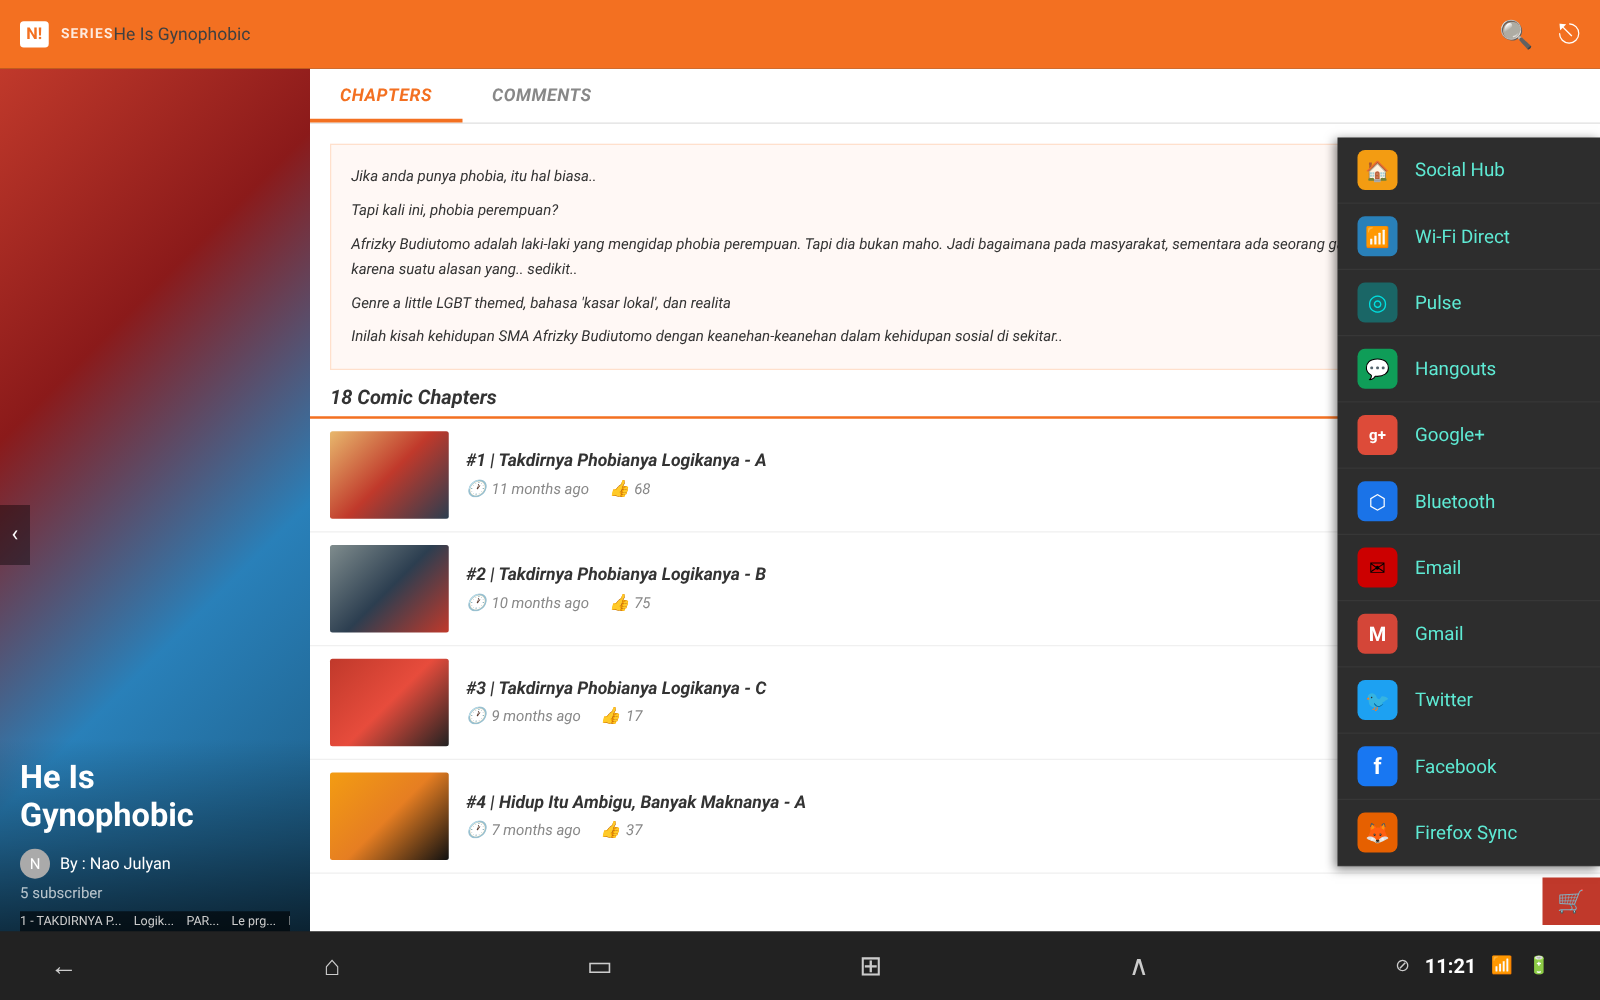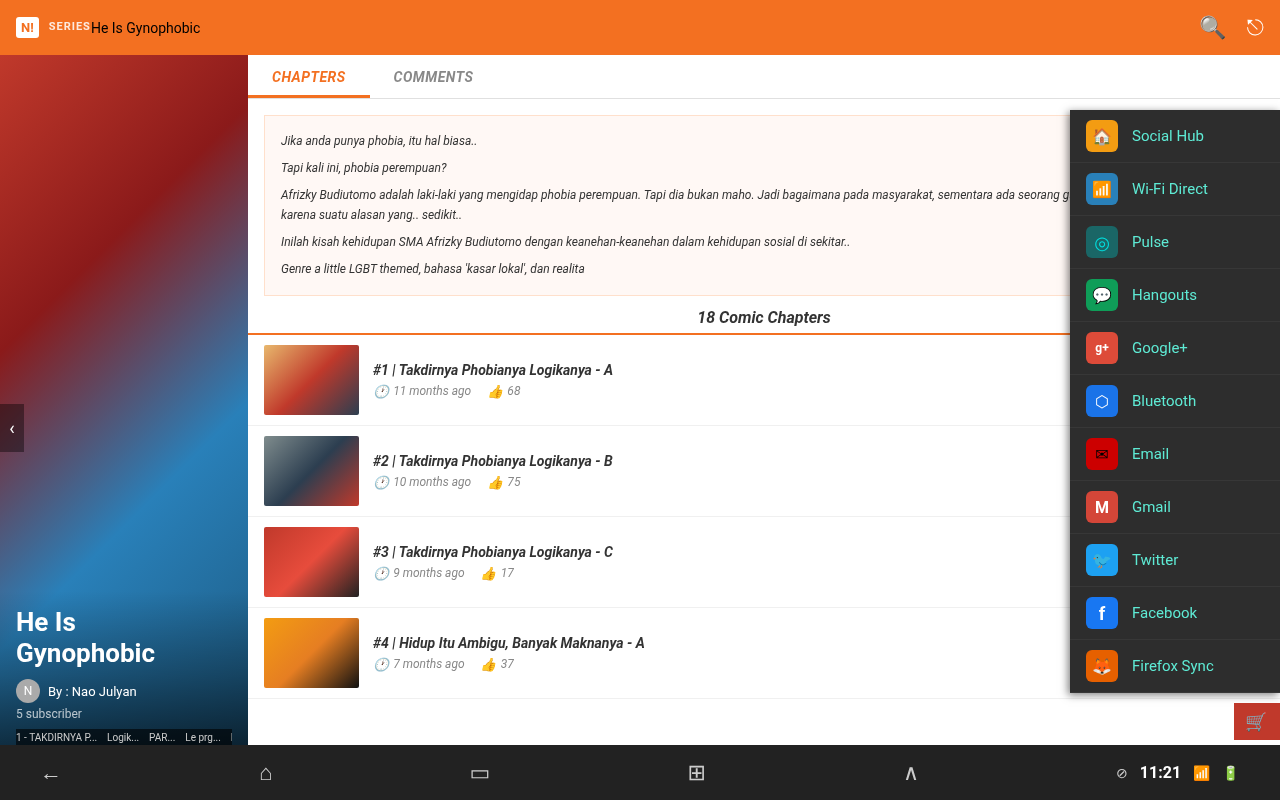--- a/index.html
+++ b/index.html
@@ -34,21 +34,21 @@
       display: flex;
       flex-direction: row;
     }
     .series-label {
       color: rgba(255,255,255,0.85);
       font-size: 11px;
       font-weight: bold;
       letter-spacing: 1px;
     }
     .series-name {
-      color: #000000;
+      color: #404040;
       font-size: 14px;
       font-weight: normal;
     }
     .top-bar-right {
       display: flex;
       gap: 20px;
       align-items: center;
     }
     .top-bar-icon {
       color: #fff;
@@ -200,21 +200,20 @@
     .description-box p:last-child { margin-bottom: 0; }
 
     
     .chapter-count {
       padding: 12px 16px 6px;
       font-size: 16px;
       font-weight: bold;
       color: #333;
       border-bottom: 2px solid #F37021;
       margin: 0 0 0 0;
-      text-align: center;
     }
 
     
     .chapter-list {
       list-style: none;
     }
     .chapter-item {
       display: flex;
       align-items: center;
       padding: 10px 16px;
@@ -387,22 +386,22 @@
 
     <div class="tabs-bar">
       <div class="tab active">CHAPTERS</div>
       <div class="tab">COMMENTS</div>
     </div>
 
     <div class="description-box">
       <p>Jika anda punya phobia, itu hal biasa..</p>
       <p>Tapi kali ini, phobia perempuan?</p>
       <p>Afrizky Budiutomo adalah laki-laki yang mengidap phobia perempuan. Tapi dia bukan maho. Jadi bagaimana pada masyarakat, sementara ada seorang gadis yang terobsesi dengannya karena suatu alasan yang.. sedikit..</p>
+      <p>Genre a little LGBT themed, bahasa 'kasar lokal', dan realita</p>
       <p>Inilah kisah kehidupan SMA Afrizky Budiutomo dengan keanehan-keanehan dalam kehidupan sosial di sekitar..</p>
-      <p>Genre a little LGBT themed, bahasa 'kasar lokal', dan realita</p>
     </div>
 
     <div class="chapter-count">18 Comic Chapters</div>
 
     <ul class="chapter-list">
       <li class="chapter-item">
         <div class="chapter-thumb chapter-thumb-1"></div>
         <div class="chapter-info">
           <div class="chapter-title">#1 | Takdirnya Phobianya Logikanya - A</div>
           <div class="chapter-meta">

